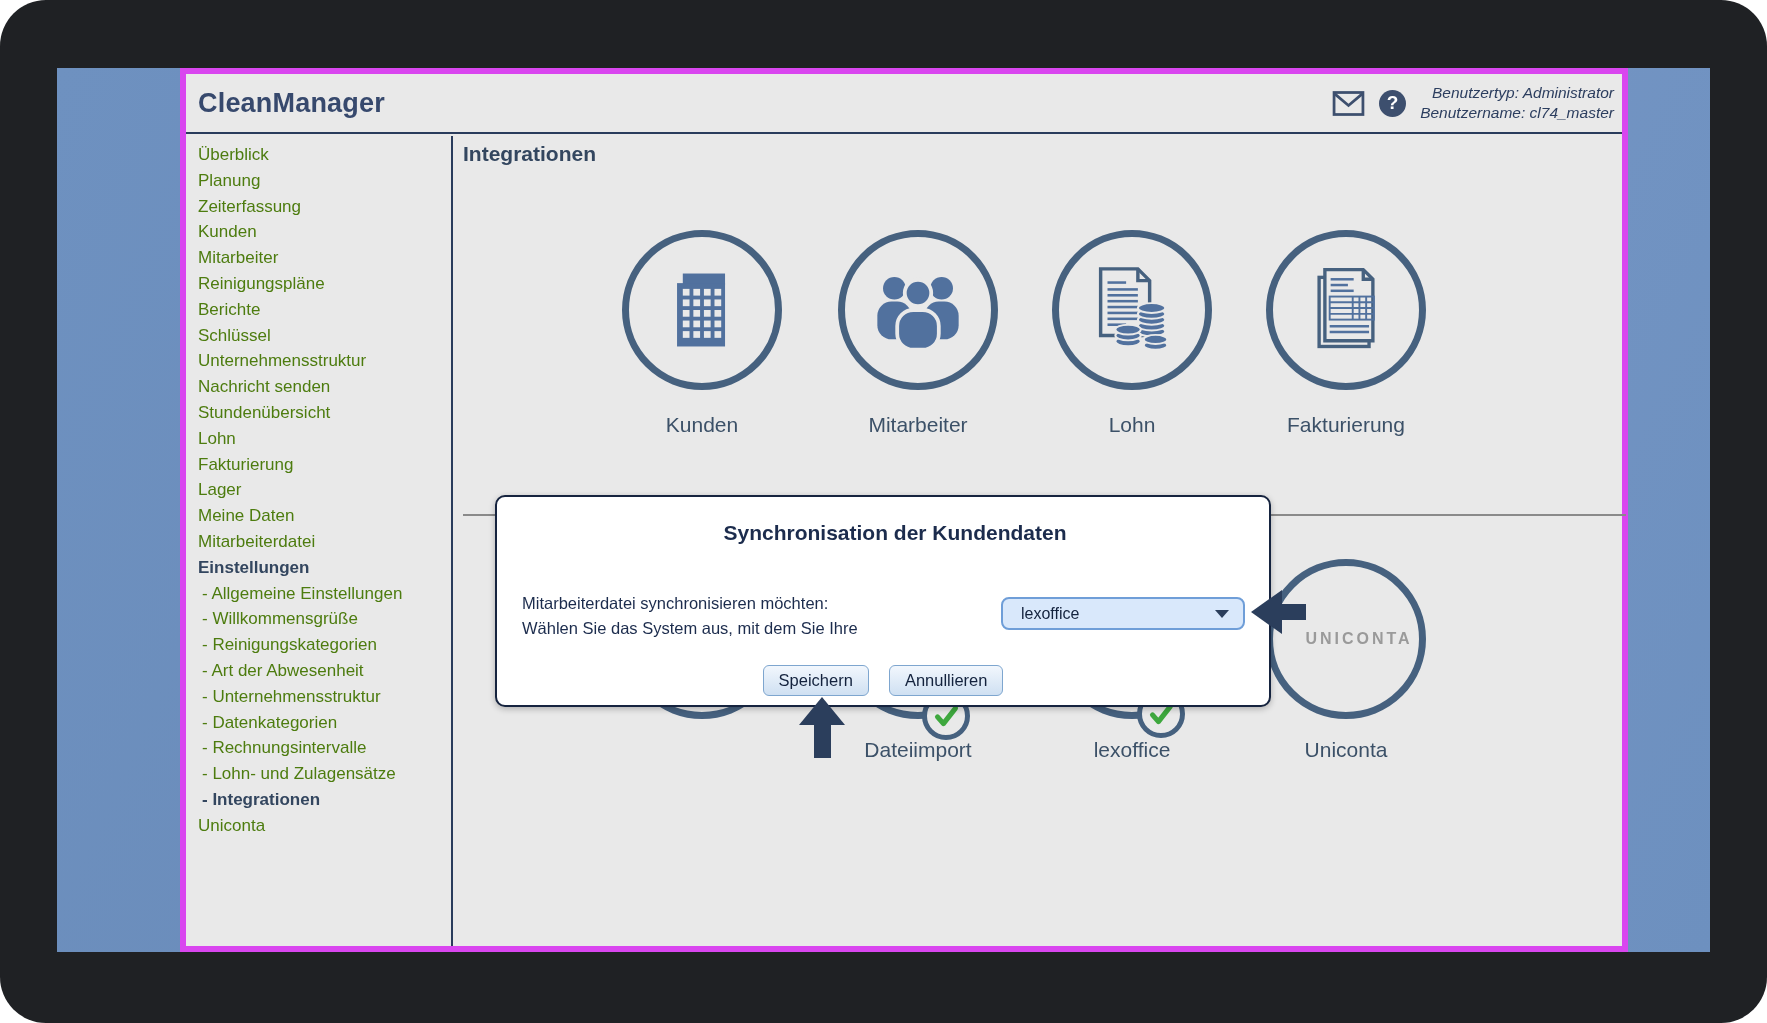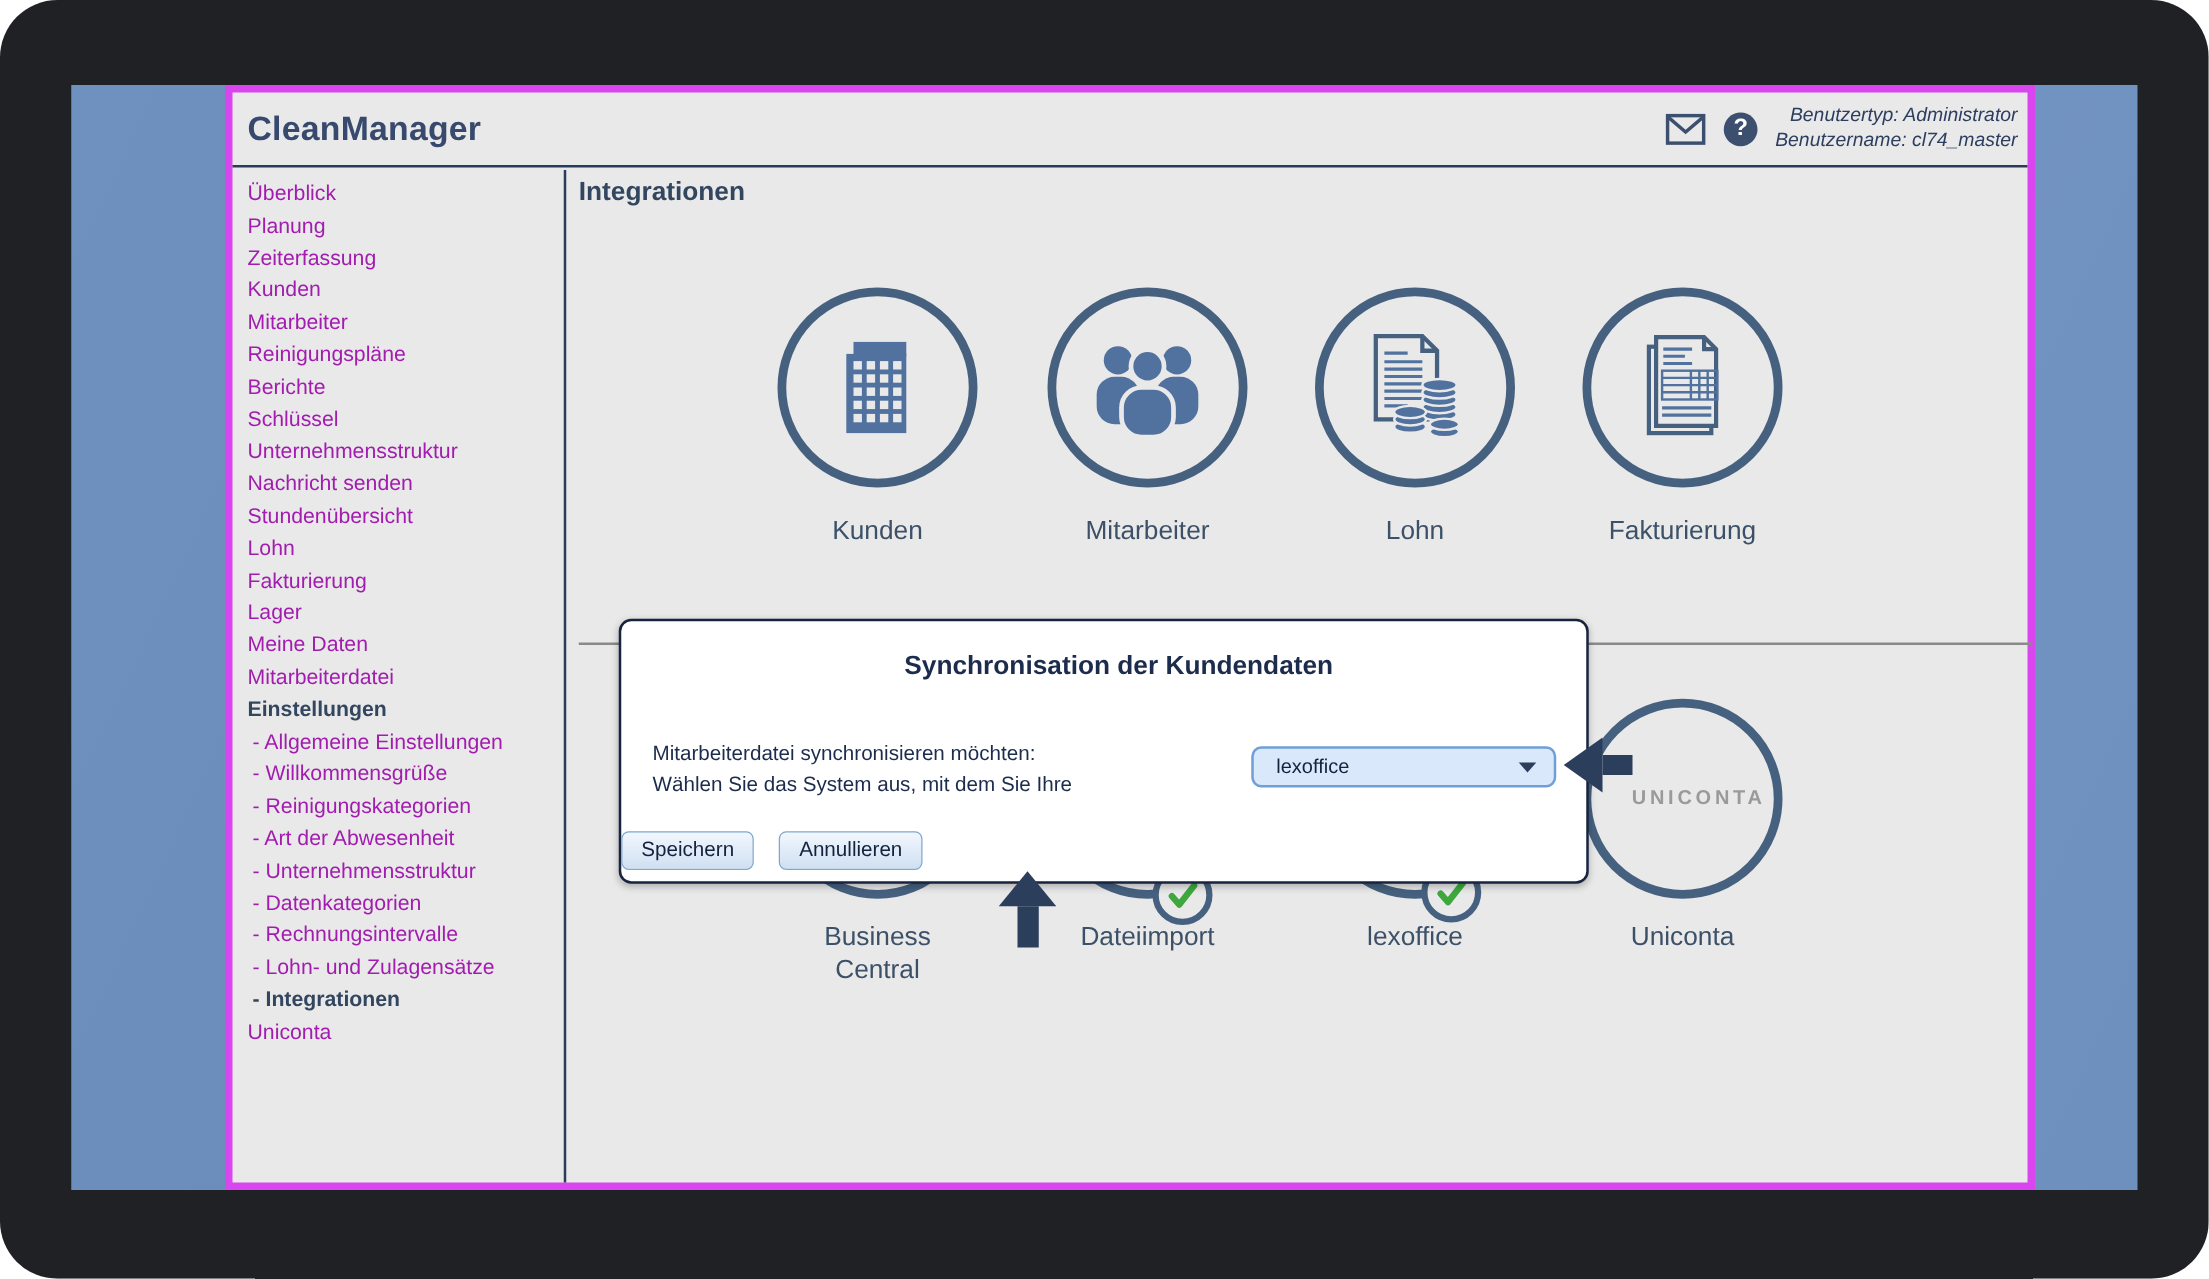--- a/index.html
+++ b/index.html
@@ -14,21 +14,21 @@
                 display:flex; align-items:center; }
   .app-title { font-size:27px; font-weight:bold; color:#37496d; margin-left:12px; letter-spacing:.2px; }
   .header-right { margin-left:auto; display:flex; align-items:center; gap:14px; padding-right:8px; }
   .user-info { text-align:right; font-style:italic; color:#2c3e5f; font-size:15.5px; line-height:20px; }
   .hicon { display:flex; align-items:center; justify-content:center; cursor:pointer; }
   .help-circle { width:27px; height:27px; border-radius:50%; background:#3d4f6e; color:#ffffff;
                  font-weight:bold; font-size:19px; display:flex; align-items:center; justify-content:center; }
   
   .sidebar { position:absolute; left:0; top:62px; bottom:0; width:267px; border-right:2px solid #2a3c5c;
              padding:6px 0 0 12px; overflow:hidden; }
-  .side-item { font-size:17px; color:#a21caf; line-height:25.8px; white-space:nowrap; cursor:pointer; }
+  .side-item { font-size:17px; color:#4d7c0f; line-height:25.8px; white-space:nowrap; cursor:pointer; }
   .side-item.bold { font-weight:bold; color:#33465f; }
   .side-item.indent { padding-left:4px; }
   
   .main { position:absolute; left:269px; top:62px; right:0; bottom:0; }
   .main-title { position:absolute; left:8px; top:6px; font-size:21px; font-weight:bold; color:#33465f; }
   .col { position:absolute; width:216px; display:flex; flex-direction:column; align-items:center; }
   .int-circle { width:160px; height:160px; border:7px solid #46617f; border-radius:50%;
                 display:flex; align-items:center; justify-content:center; cursor:pointer; background:transparent; }
   .int-label { margin-top:22px; font-size:21px; color:#3c5168; text-align:center; line-height:26px; }
   .int-label.bottom { margin-top:18px; }
@@ -42,21 +42,21 @@
            border:2px solid #16243f; border-radius:10px; z-index:50; box-shadow:0 2px 6px rgba(0,0,0,.25); }
   .modal-title { position:absolute; left:0; right:0; top:24px; text-align:center;
                  font-size:21px; font-weight:bold; color:#1c2c4d;padding-left:24px; }
   .modal-body { position:absolute; left:25px; top:94px; font-size:16.5px; line-height:25px; color:#1c2c4d; }
   .dropdown { position:absolute; right:24px; top:100px; width:244px; height:33px; background:#d9e8fb;
               border:2px solid #6f9ed8; border-radius:8px; display:flex; align-items:center;
               padding:0 14px 0 18px; cursor:pointer; }
   .dropdown-value { font-size:16px; color:#13223d; }
   .caret { margin-left:auto; width:0; height:0; border-left:7px solid transparent;
            border-right:7px solid transparent; border-top:8px solid #2b3e5c; }
-  .btn-row { position:absolute; left:0; right:0; top:168px; display:flex; gap:20px; }
+  .btn-row { position:absolute; left:0; right:0; top:168px; display:flex; justify-content:center; gap:20px; }
   .btn { height:31px; padding:0 15px; font-size:16.5px; color:#13223d; border:1px solid #7ea6cf; border-radius:6px;
          background:linear-gradient(#f2f7fd,#cfe0f2); cursor:pointer; font-family:"Liberation Sans",sans-serif; }
   
   .arrow-left { position:absolute; left:1251px; top:590px; display:flex; align-items:center; z-index:60; }
   .arrow-left .tri { width:0; height:0; border-top:22px solid transparent; border-bottom:22px solid transparent;
                      border-right:31px solid #2b3e5c; }
   .arrow-left .stem { width:24px; height:16px; background:#2b3e5c; }
   .arrow-up { position:absolute; left:799px; top:697px; display:flex; flex-direction:column; align-items:center; z-index:60; }
   .arrow-up .tri { width:0; height:0; border-left:23px solid transparent; border-right:23px solid transparent;
                    border-bottom:28px solid #2b3e5c; }
@@ -224,21 +224,20 @@
             </g>
           </svg>
         </div>
         <div class="int-label">Fakturierung</div>
       </div>
 
       <div class="divider"></div>
 
       <div class="col" style="left:139px; top:423px;">
         <div class="int-circle"></div>
-        <div class="int-label bottom" style="width:150px;">Business Central</div>
       </div>
       <div class="col" style="left:355px; top:423px;">
         <div class="int-circle"></div>
         <div class="int-label bottom">Dateiimport</div>
       </div>
       <div class="col" style="left:569px; top:423px;">
         <div class="int-circle"></div>
         <div class="int-label bottom">lexoffice</div>
       </div>
       <div class="col" style="left:783px; top:423px;">

